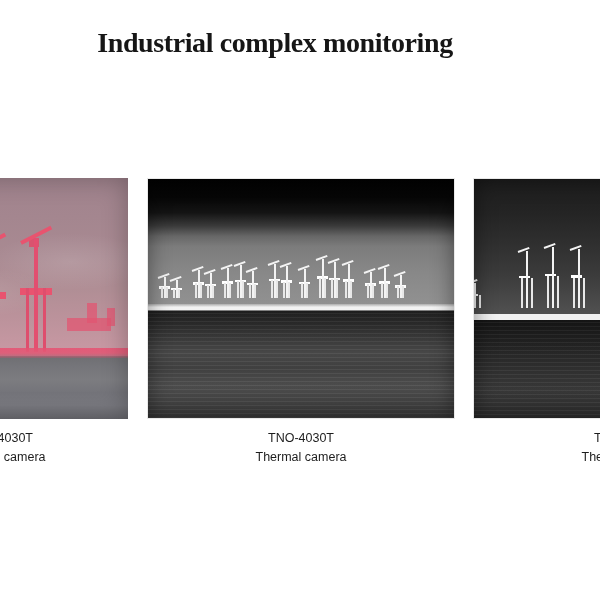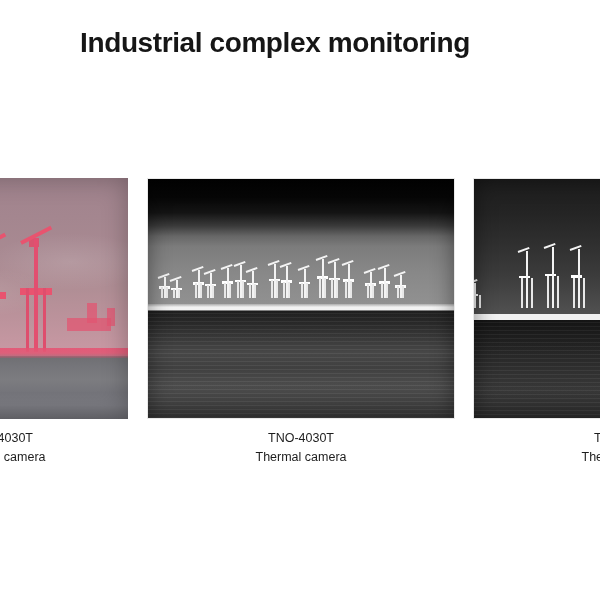--- a/index.html
+++ b/index.html
@@ -19,20 +19,21 @@
   
   #page-title {
     position: absolute;
     top: 26px; left: 0; width: 550px;
     text-align: center;
     font-size: 28px;
     font-weight: 700;
     letter-spacing: -0.4px;
     color: #161616;
     line-height: 1.2;
+    font-family: Liberation Serif, serif;
   }
 
   
   #carousel {
     position: absolute;
     top: 178px; left: 0;
     width: 600px; height: 241px;
   }
   .slide {
     position: absolute;

